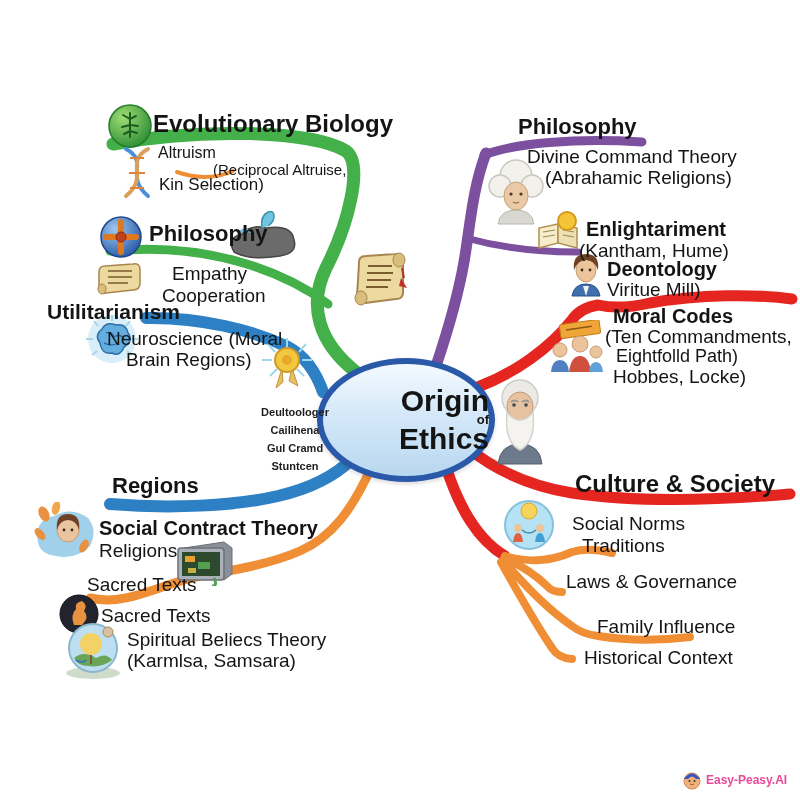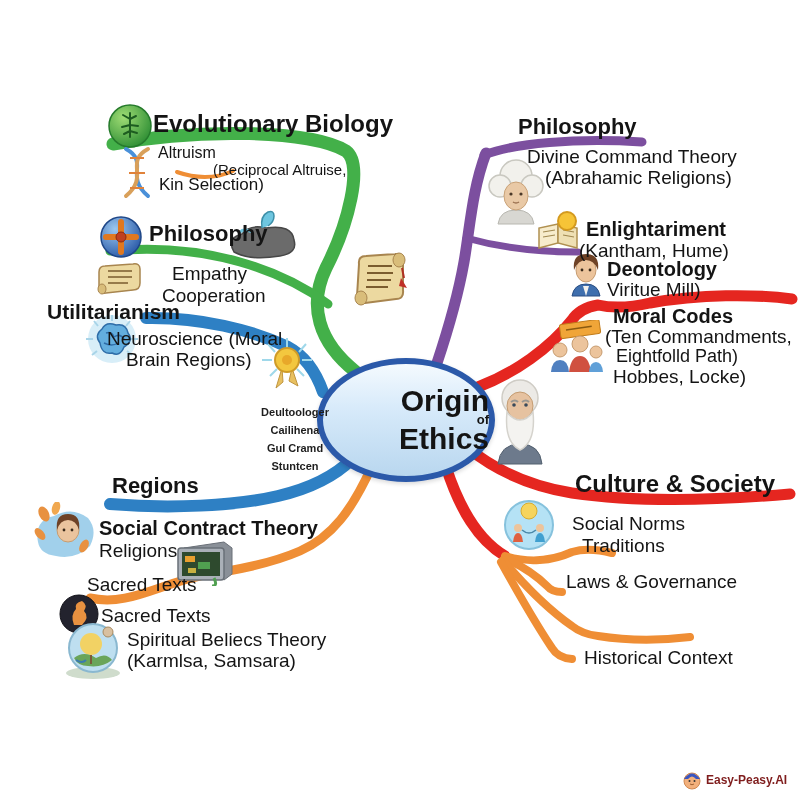--- a/index.html
+++ b/index.html
@@ -13,21 +13,21 @@
     border:6px solid #2b59a9;border-radius:50%;
     background:linear-gradient(180deg,#f4fafe 0%,#d7eafa 40%,#b9d7ef 100%);
     display:flex;flex-direction:column;align-items:flex-end;justify-content:center;
     box-shadow:0 2px 4px rgba(0,0,0,.15);}
   .center-node .w1{font-size:30px;font-weight:700;line-height:26px;}
   .center-node .w2{font-size:13px;font-weight:700;line-height:11px;margin-left:24px;}
   .center-node .w3{font-size:30px;font-weight:700;line-height:28px;}
   .note{position:absolute;left:247px;top:383px;width:96px;text-align:center;
     font-size:11px;font-weight:600;line-height:18px;color:#1d1d1d;margin-top:20px;}
   .watermark{position:absolute;left:682px;top:770px;display:flex;align-items:center;gap:4px;}
-  .watermark .brand{font-size:12px;font-weight:700;color:#7f1d1d;}
+  .watermark .brand{font-size:12px;font-weight:700;color:#ec4899;}
 </style>
 </head>
 <body>
 
 <div class="canvas">
 
   <svg class="branches" viewBox="0 0 800 800" fill="none" stroke-linecap="round">
     <defs>
       <radialGradient id="gr-green" cx="35%" cy="30%" r="75%">
         <stop offset="0%" stop-color="#9fdc74"></stop>
@@ -259,20 +259,21 @@
   <div class="lbl" style="left:607px;top:280px;font-size:19px">Viritue Mill)</div>
   <div class="lbl b" style="left:613px;top:306px;font-size:20px">Moral Codes</div>
   <div class="lbl" style="left:605px;top:327px;font-size:19px">(Ten Commandments,</div>
   <div class="lbl" style="left:616px;top:347px;font-size:18px">Eightfolld Path)</div>
   <div class="lbl" style="left:613px;top:367px;font-size:19px">Hobbes, Locke)</div>
 
   <div class="lbl b" style="left:575px;top:471px;font-size:24px">Culture &amp; Society</div>
   <div class="lbl" style="left:572px;top:514px;font-size:19px">Social Norms</div>
   <div class="lbl" style="left:582px;top:536px;font-size:19px">Traditions</div>
   <div class="lbl" style="left:566px;top:572px;font-size:19px">Laws &amp; Governance</div>
+  <div class="lbl" style="left:597px;top:617px;font-size:19px">Family Influence</div>
   <div class="lbl" style="left:584px;top:648px;font-size:19px">Historical Context</div>
 
   <div class="watermark">
     <svg width="20" height="20" viewBox="0 0 20 20">
       <circle cx="10" cy="11" r="8" fill="#f2b07c" stroke="#d08850"></circle>
       <path d="M2 9 Q10 -2 18 9 L14 9 Q10 4 6 9 Z" fill="#3a55c0"></path>
       <circle cx="7.5" cy="11" r="1" fill="#333"></circle>
         <circle cx="12.5" cy="11" r="1" fill="#333"></circle>
       <path d="M8 14 q2 1.5 4 0" stroke="#a06030" stroke-width="1" fill="none"></path>
     </svg>

